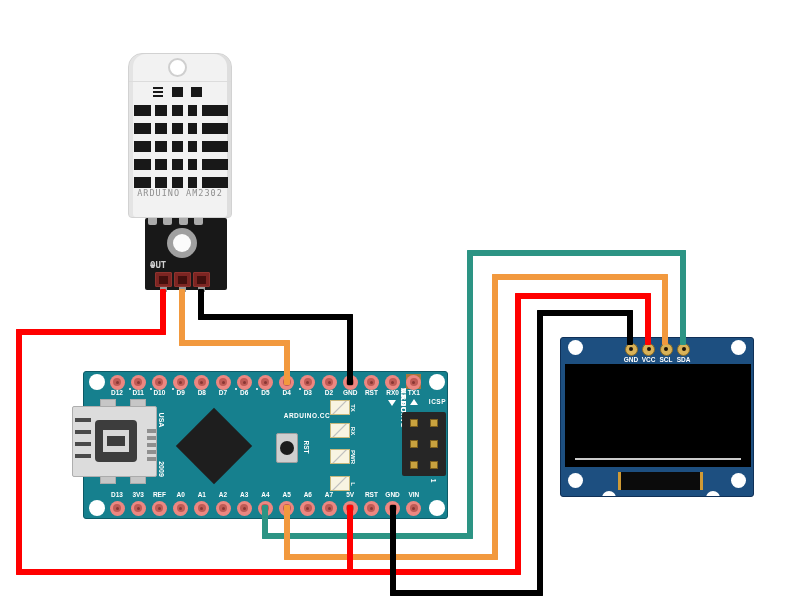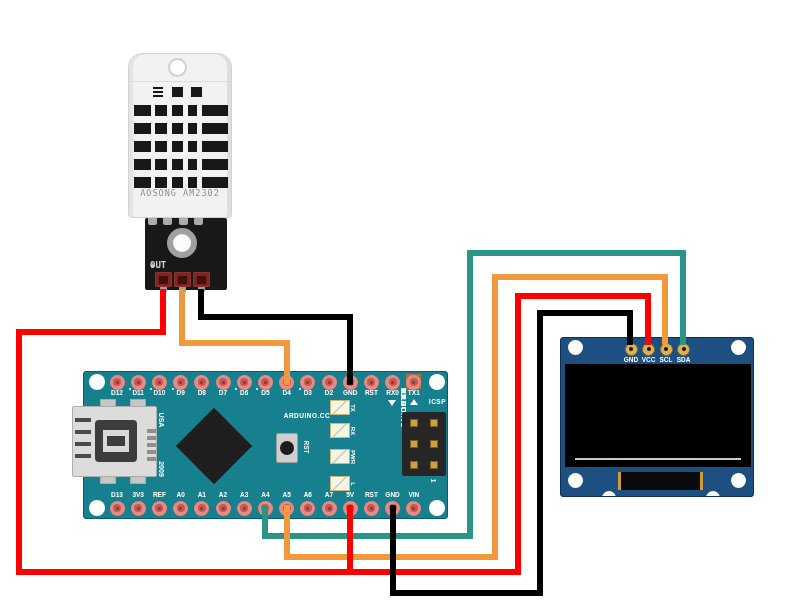--- a/index.html
+++ b/index.html
@@ -100,21 +100,21 @@
         <div class="vent" style="left: 155px; top: 159px; width: 12px; height: 11px;"></div>
         <div class="vent" style="left: 172px; top: 159px; width: 11px; height: 11px;"></div>
         <div class="vent" style="left: 188px; top: 159px; width: 9px; height: 11px;"></div>
         <div class="vent" style="left: 202px; top: 159px; width: 26px; height: 11px;"></div>
         <div class="vent" style="left: 134px; top: 177px; width: 17px; height: 11px;"></div>
         <div class="vent" style="left: 155px; top: 177px; width: 12px; height: 11px;"></div>
         <div class="vent" style="left: 172px; top: 177px; width: 11px; height: 11px;"></div>
         <div class="vent" style="left: 188px; top: 177px; width: 9px; height: 11px;"></div>
         <div class="vent" style="left: 202px; top: 177px; width: 26px; height: 11px;"></div>
       </div>
-    <div class="sensor-brand txt">AOSONG AM2302</div>
+    <div class="sensor-brand txt">ARDUINO AM2302</div>
     <div class="sensor-pcb"></div>
     <div id="sensor-legs" style="left:0;top:0;">
         <div class="sensor-leg" style="left: 147.5px;"></div>
         <div class="sensor-leg" style="left: 162.5px;"></div>
         <div class="sensor-leg" style="left: 178.5px;"></div>
         <div class="sensor-leg" style="left: 193.5px;"></div>
       </div>
     <div class="pcb-hole-outer"></div>
     <div class="pcb-hole-inner"></div>
     <div class="pcb-pinrow-label">

